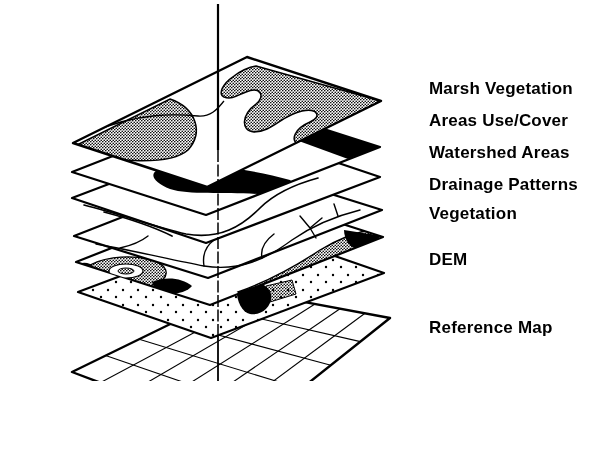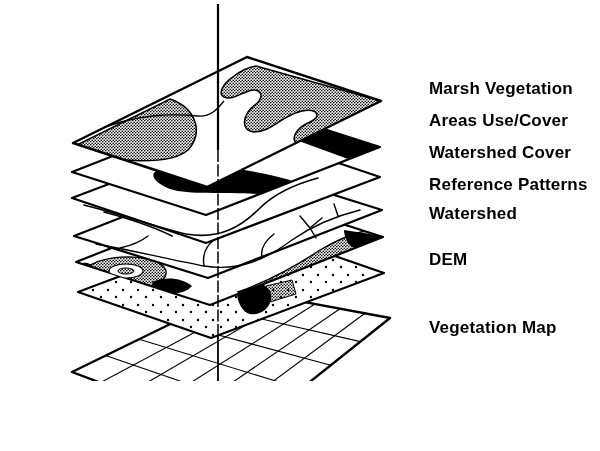--- a/index.html
+++ b/index.html
@@ -119,19 +119,19 @@
       <line x1="218" y1="4" x2="218" y2="150" stroke-width="2.2"></line>
       <line x1="218" y1="150" x2="218" y2="336" stroke-width="1.5" stroke-dasharray="12 2.5"></line>
       <line x1="218" y1="336" x2="218" y2="403" stroke-width="1.8"></line>
       <polygon points="218,414 212,396 218,400 224,396" fill="#000" stroke="none"></polygon>
     </g>
   </svg>
 
   <div>
     <span class="lbl" style="top:80px">Marsh Vegetation</span>
     <span class="lbl" style="top:112px">Areas Use/Cover</span>
-    <span class="lbl" style="top:144px">Watershed Cover</span>
-    <span class="lbl" style="top:176px">Reference Patterns</span>
-    <span class="lbl" style="top:205px">Watershed</span>
+    <span class="lbl" style="top:144px">Watershed Areas</span>
+    <span class="lbl" style="top:176px">Drainage Patterns</span>
+    <span class="lbl" style="top:205px">Vegetation</span>
     <span class="lbl" style="top:251px">DEM</span>
-    <span class="lbl" style="top:319px">Vegetation Map</span>
+    <span class="lbl" style="top:319px">Reference Map</span>
   </div>
 </div>
 
 </body></html>

